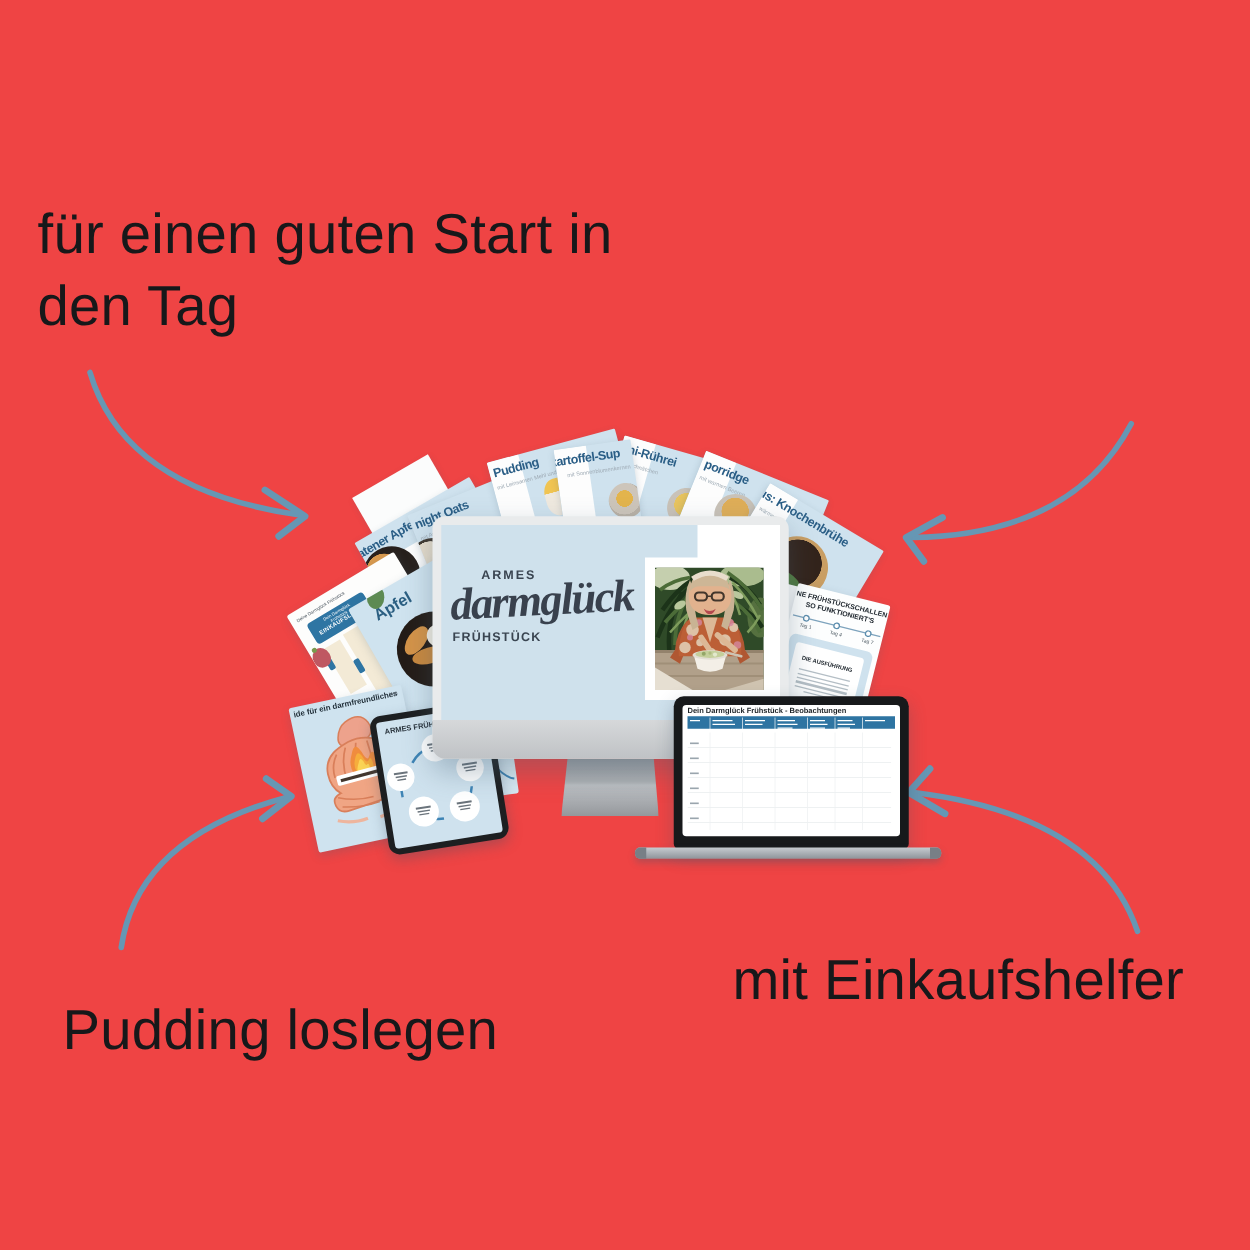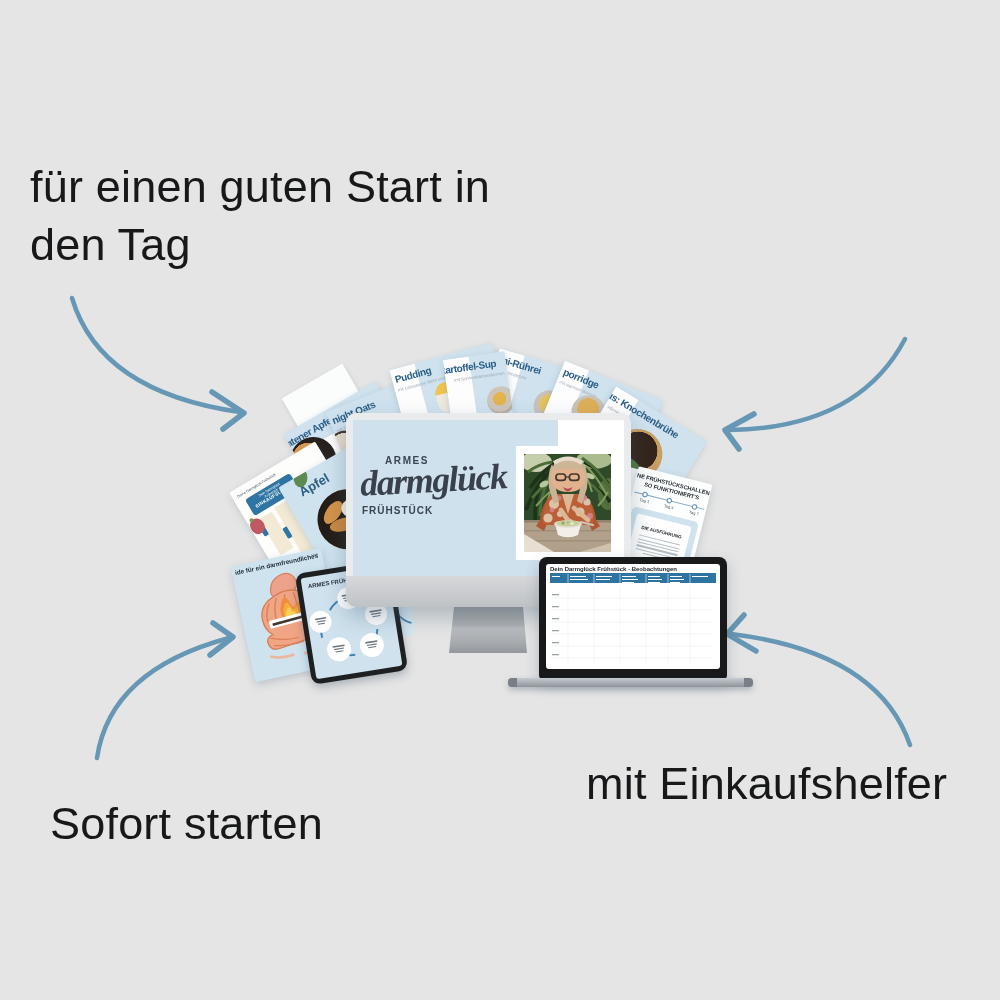--- a/index.html
+++ b/index.html
@@ -1,32 +1,32 @@
 <!DOCTYPE html>
 <html><head>
 <meta charset="utf-8">
 <style>
 html,body{margin:0;padding:0}
-#stage{position:relative;width:1000px;height:1000px;background:#e5e5e5;overflow:hidden;font-family:"Liberation Sans",sans-serif}
+#stage{position:relative;width:1000px;height:1000px;background:#ef4444;overflow:hidden;font-family:"Liberation Sans",sans-serif}
 .abs{position:absolute}
 .big{position:absolute;font-size:45px;color:#17181a;letter-spacing:0.2px}
 .card{position:absolute;width:106px;height:150px;background:#cfe2ee;border-radius:1px;overflow:hidden;box-shadow:0 2px 6px rgba(70,95,115,.22)}
 .ccol{position:absolute;left:0;top:24px;width:26px;height:126px;background:#fdfdfd}
 .ctitle{position:absolute;top:5px;left:3px;font-weight:bold;font-size:10px;color:#2a5e86;white-space:nowrap;letter-spacing:-0.4px}
 .csub{position:absolute;top:19px;left:3px;font-size:4.5px;color:#9fabb5;white-space:nowrap}
 .clines{position:absolute;left:4px;top:60px;width:18px}
 .clines i{display:block;height:1.6px;background:#c3cfd8;margin-top:3.4px}
 .cphoto{position:absolute;left:46px;top:30px;width:34px;height:34px;border-radius:50%}
 </style>
 </head>
 <body>
 <div id="stage">
 
 <div class="big" style="left:30px;top:158px;line-height:58px">für einen guten Start in<br>den Tag</div>
-<div class="big" style="left:50px;top:798px">Sofort starten</div>
+<div class="big" style="left:50px;top:798px">Pudding loslegen</div>
 <div class="big" style="left:586px;top:758px">mit Einkaufshelfer</div>
 
 <svg class="abs" style="left:0;top:0" width="1000" height="1000" fill="none" stroke="#6697b4" stroke-linecap="round">
   <path d="M72,298 Q100,392 240,412" stroke-width="4.5"></path>
   <path d="M212,392 L244,413 L223,429" stroke-width="5.5" stroke-linejoin="round"></path>
   <path d="M97,758 Q110,670 229,638" stroke-width="4.5"></path>
   <path d="M213,623 L233,637 L210,655" stroke-width="5.5" stroke-linejoin="round"></path>
   <path d="M905,339 Q858,428 730,430" stroke-width="4.5"></path>
   <path d="M754,414 L725,430 L739,449" stroke-width="5.5" stroke-linejoin="round"></path>
   <path d="M910,745 Q878,652 731,634" stroke-width="4.5"></path>

